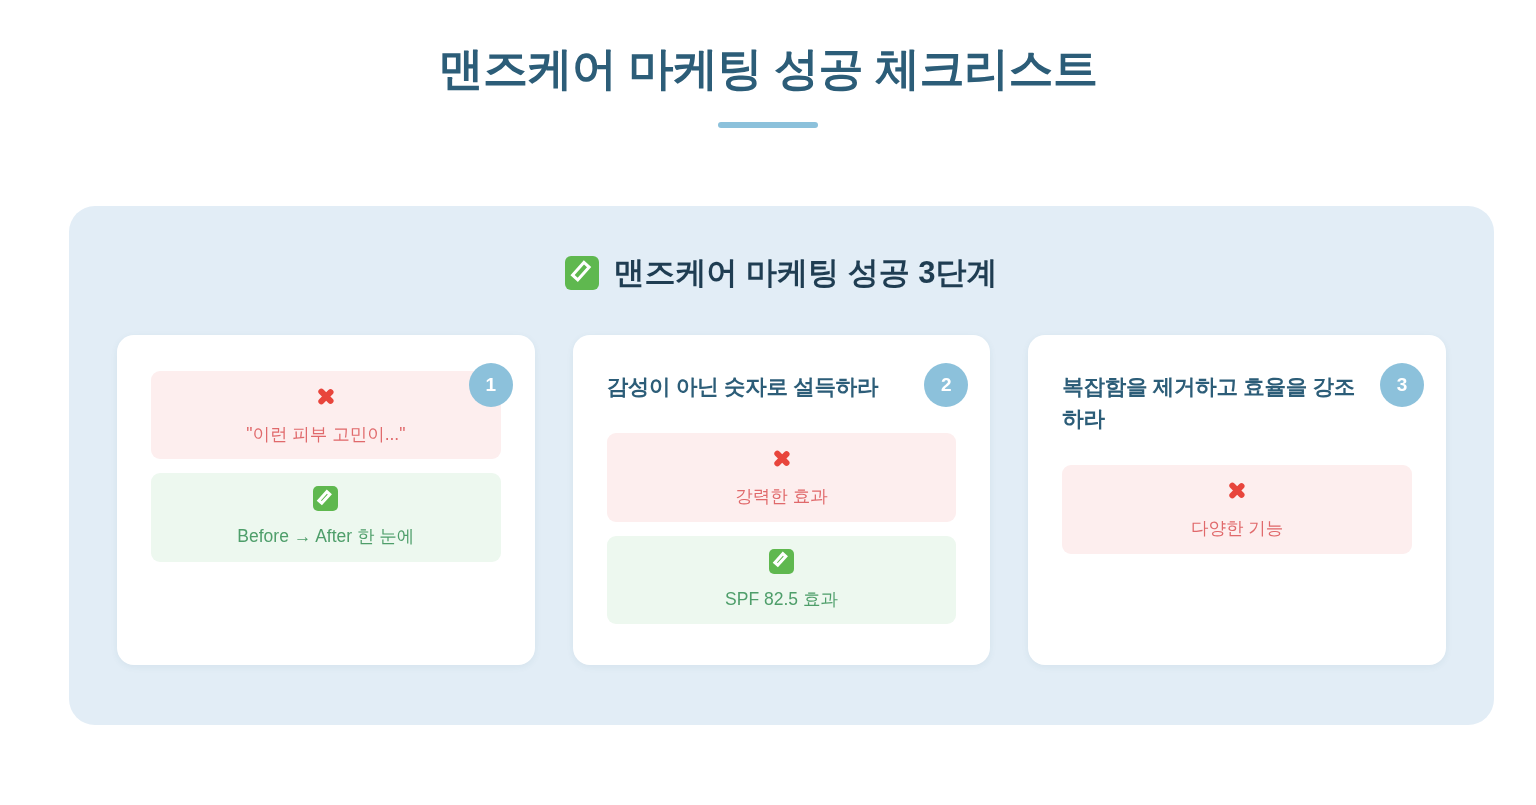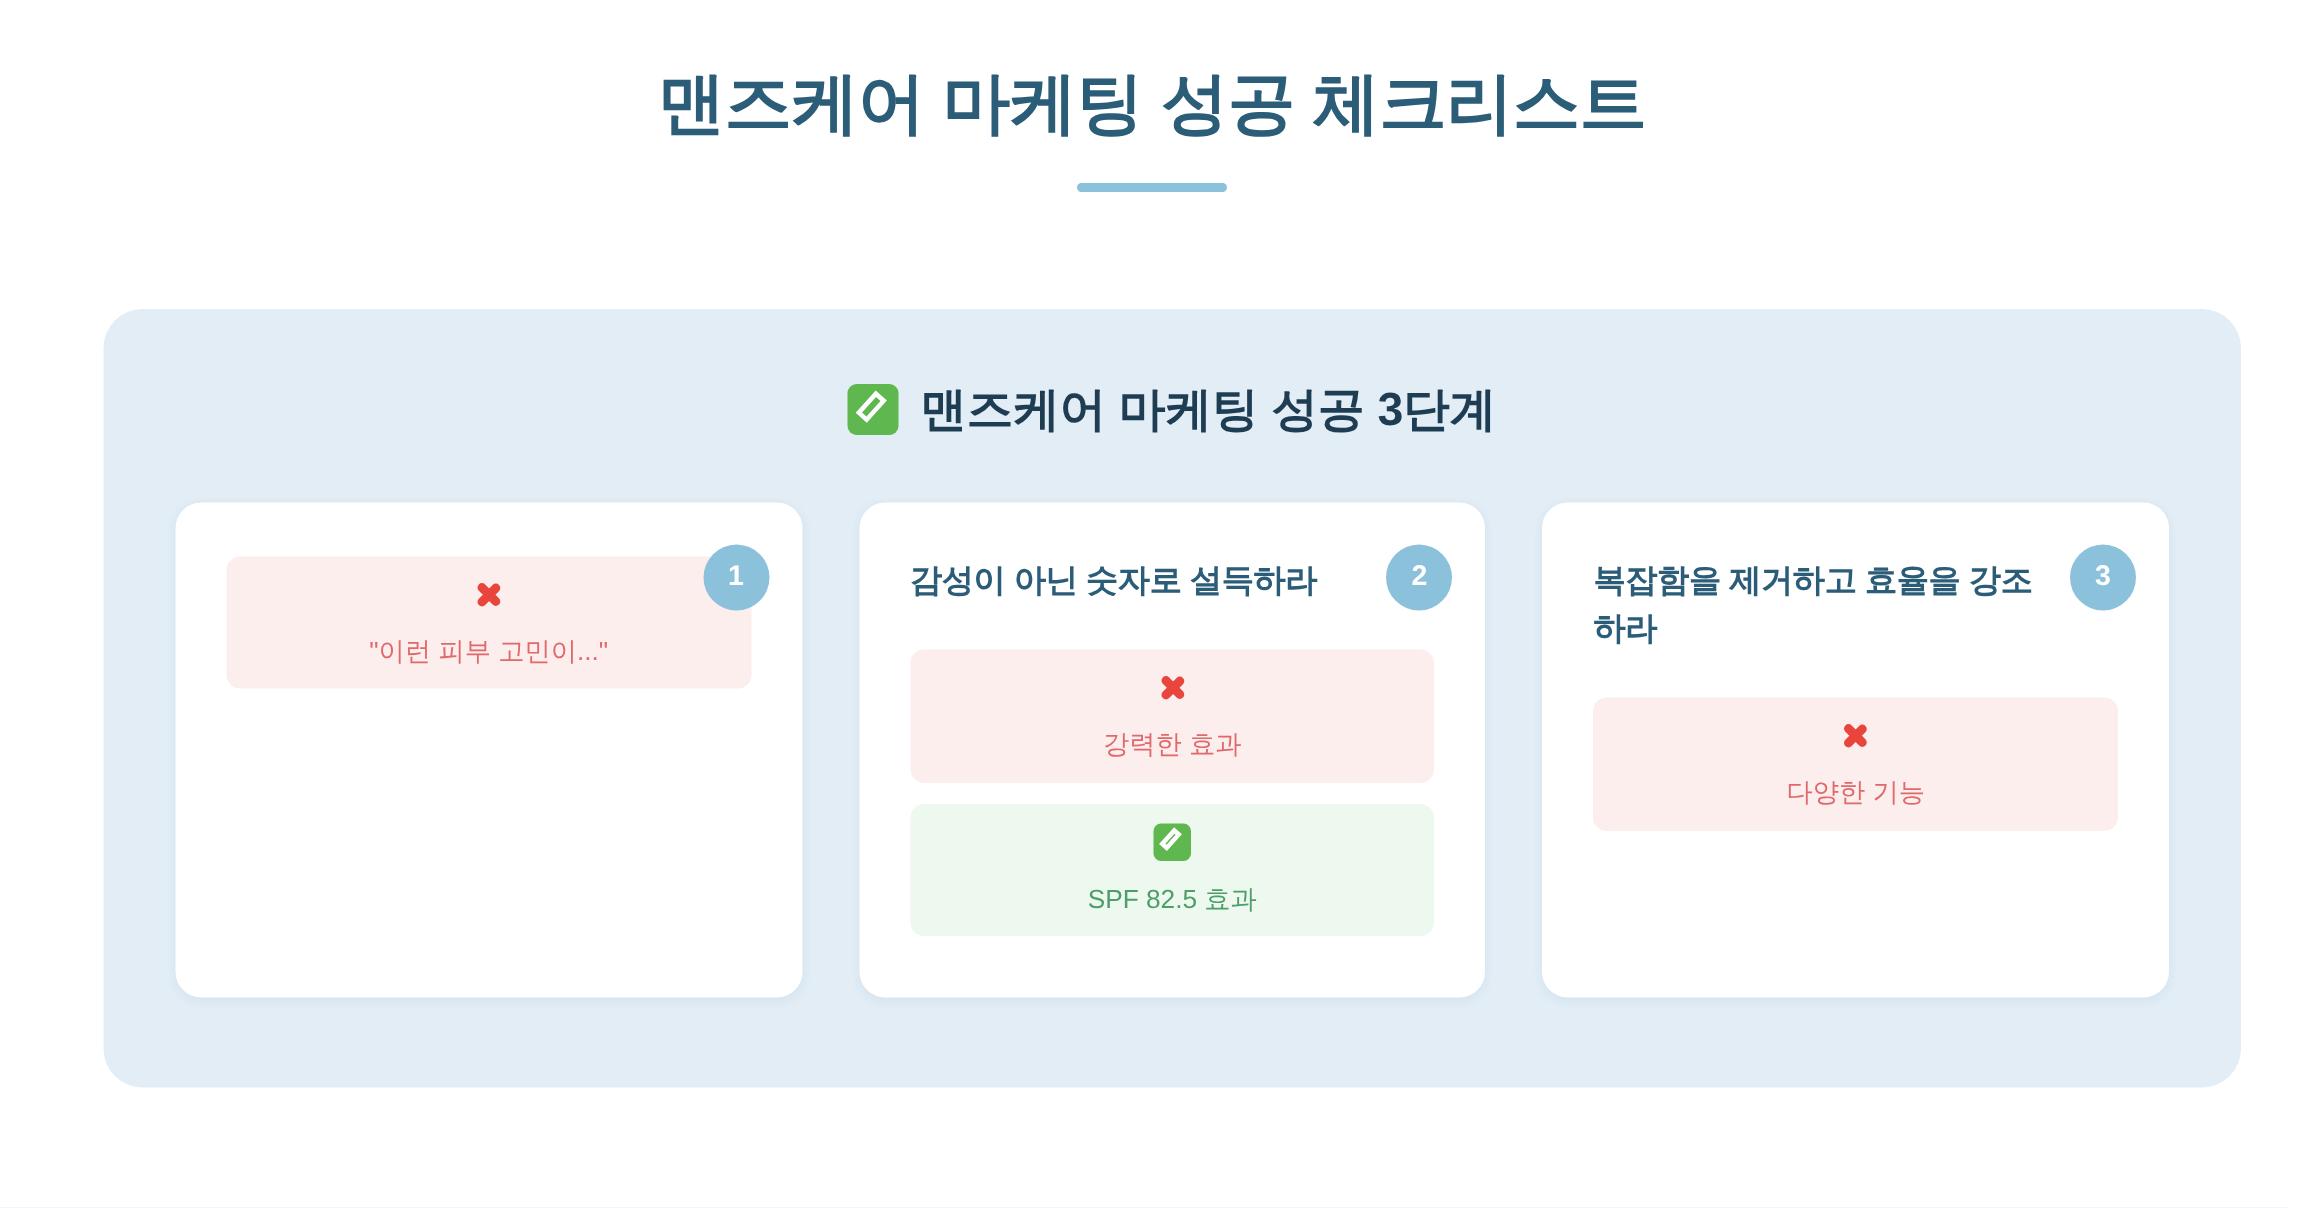--- a/index.html
+++ b/index.html
@@ -195,20 +195,24 @@
     </div>
 
     <div class="cards">
 
       <div class="card">
         <div class="card-badge">1</div>
         <div class="row bad">
           <span class="x-emoji"></span>
           <span class="row-text">"이런 피부 고민이..."</span>
         </div>
+        <div class="row good">
+          <span class="check-emoji sm"></span>
+          <span class="row-text">Before → After 한 눈에</span>
+        </div>
       </div>
 
       <div class="card">
         <div class="card-badge">2</div>
         <div class="card-title">감성이 아닌 숫자로 설득하라</div>
         <div class="row bad">
           <span class="x-emoji"></span>
           <span class="row-text">강력한 효과</span>
         </div>
         <div class="row good">

